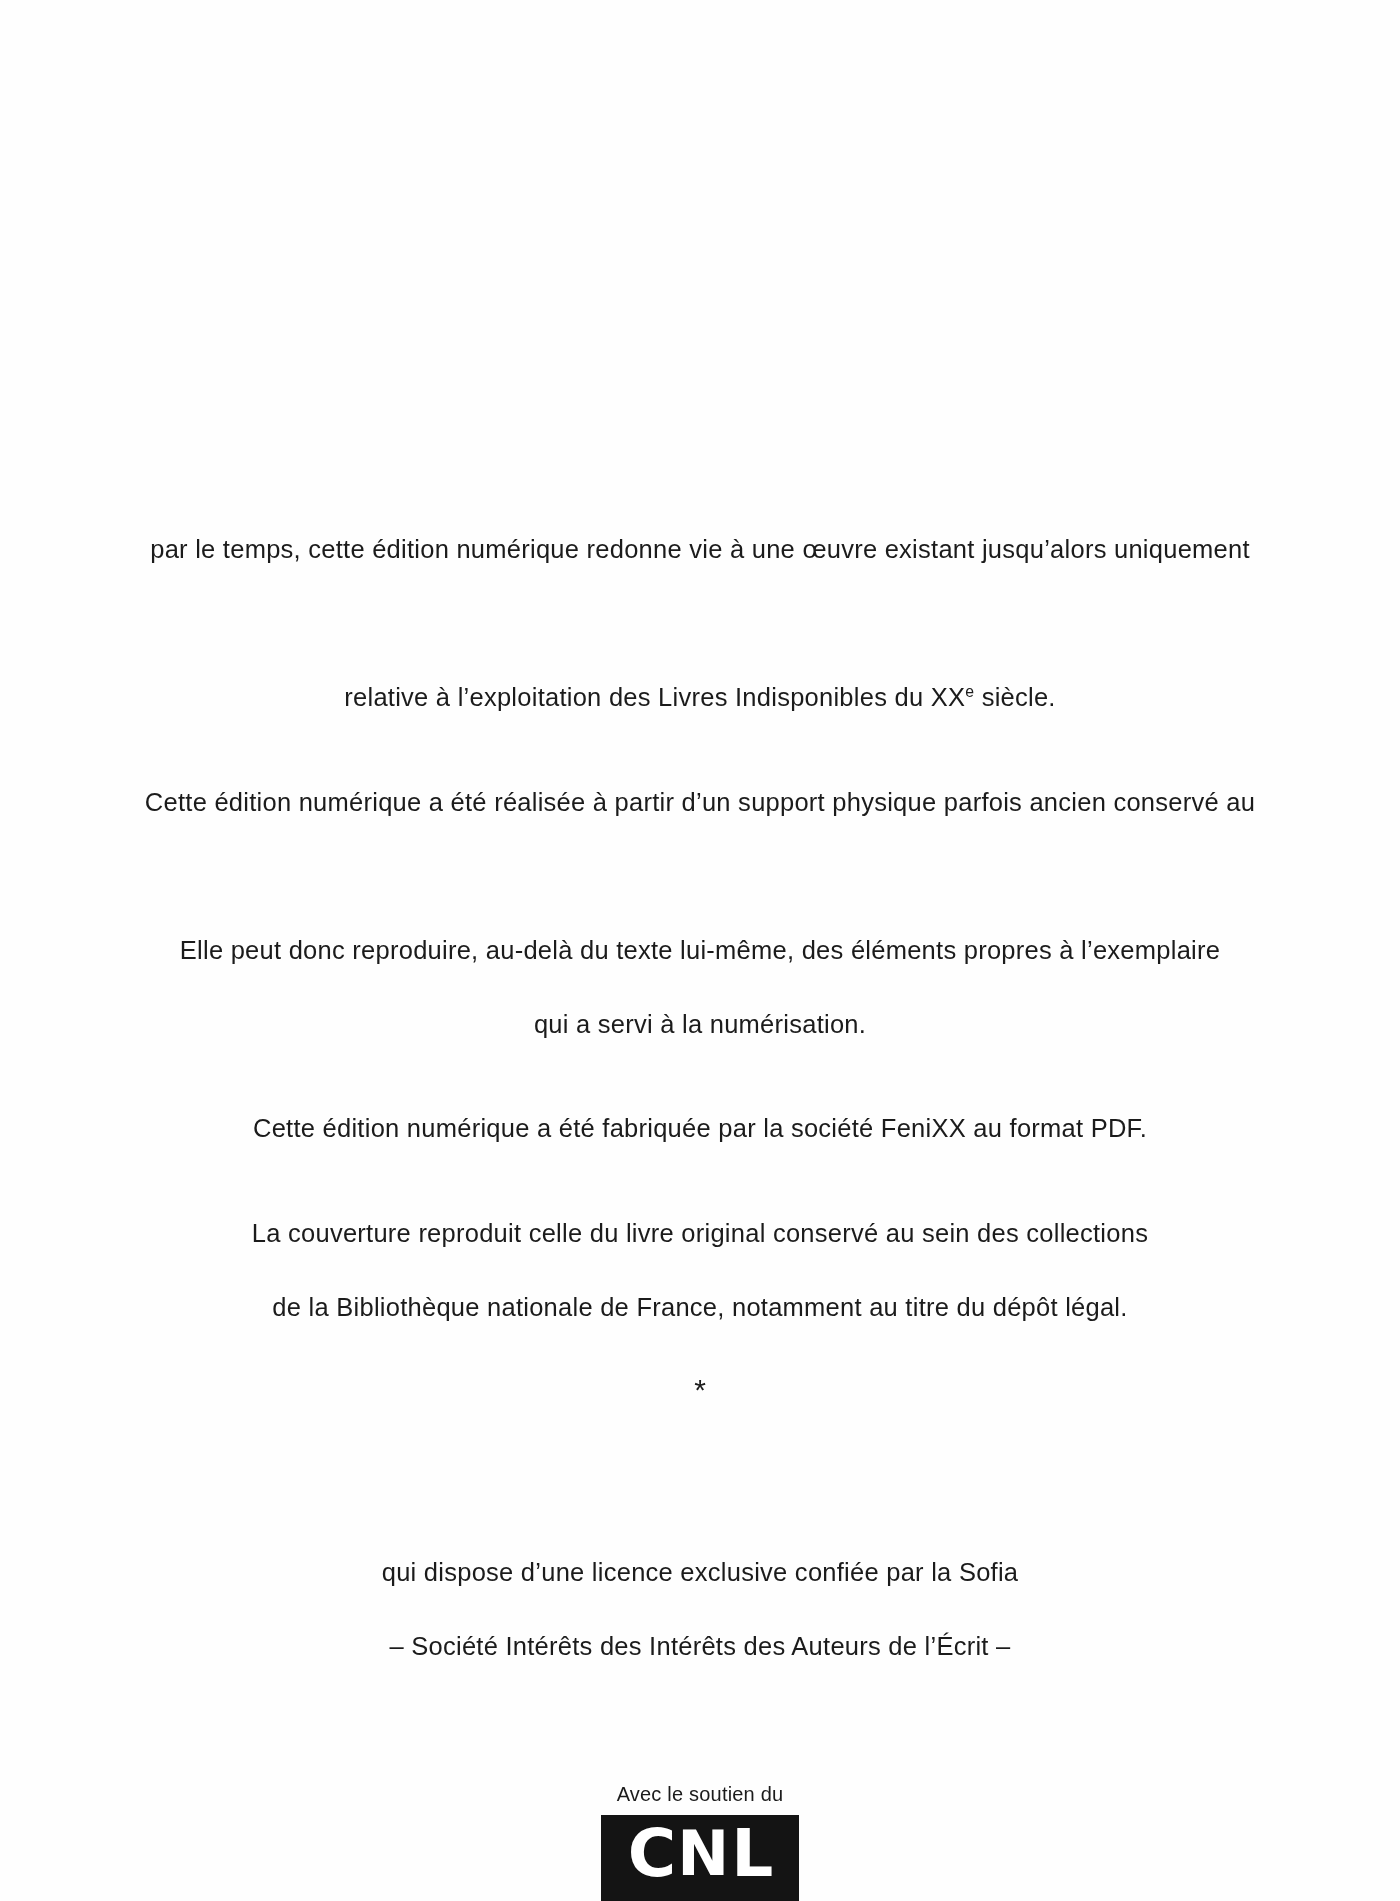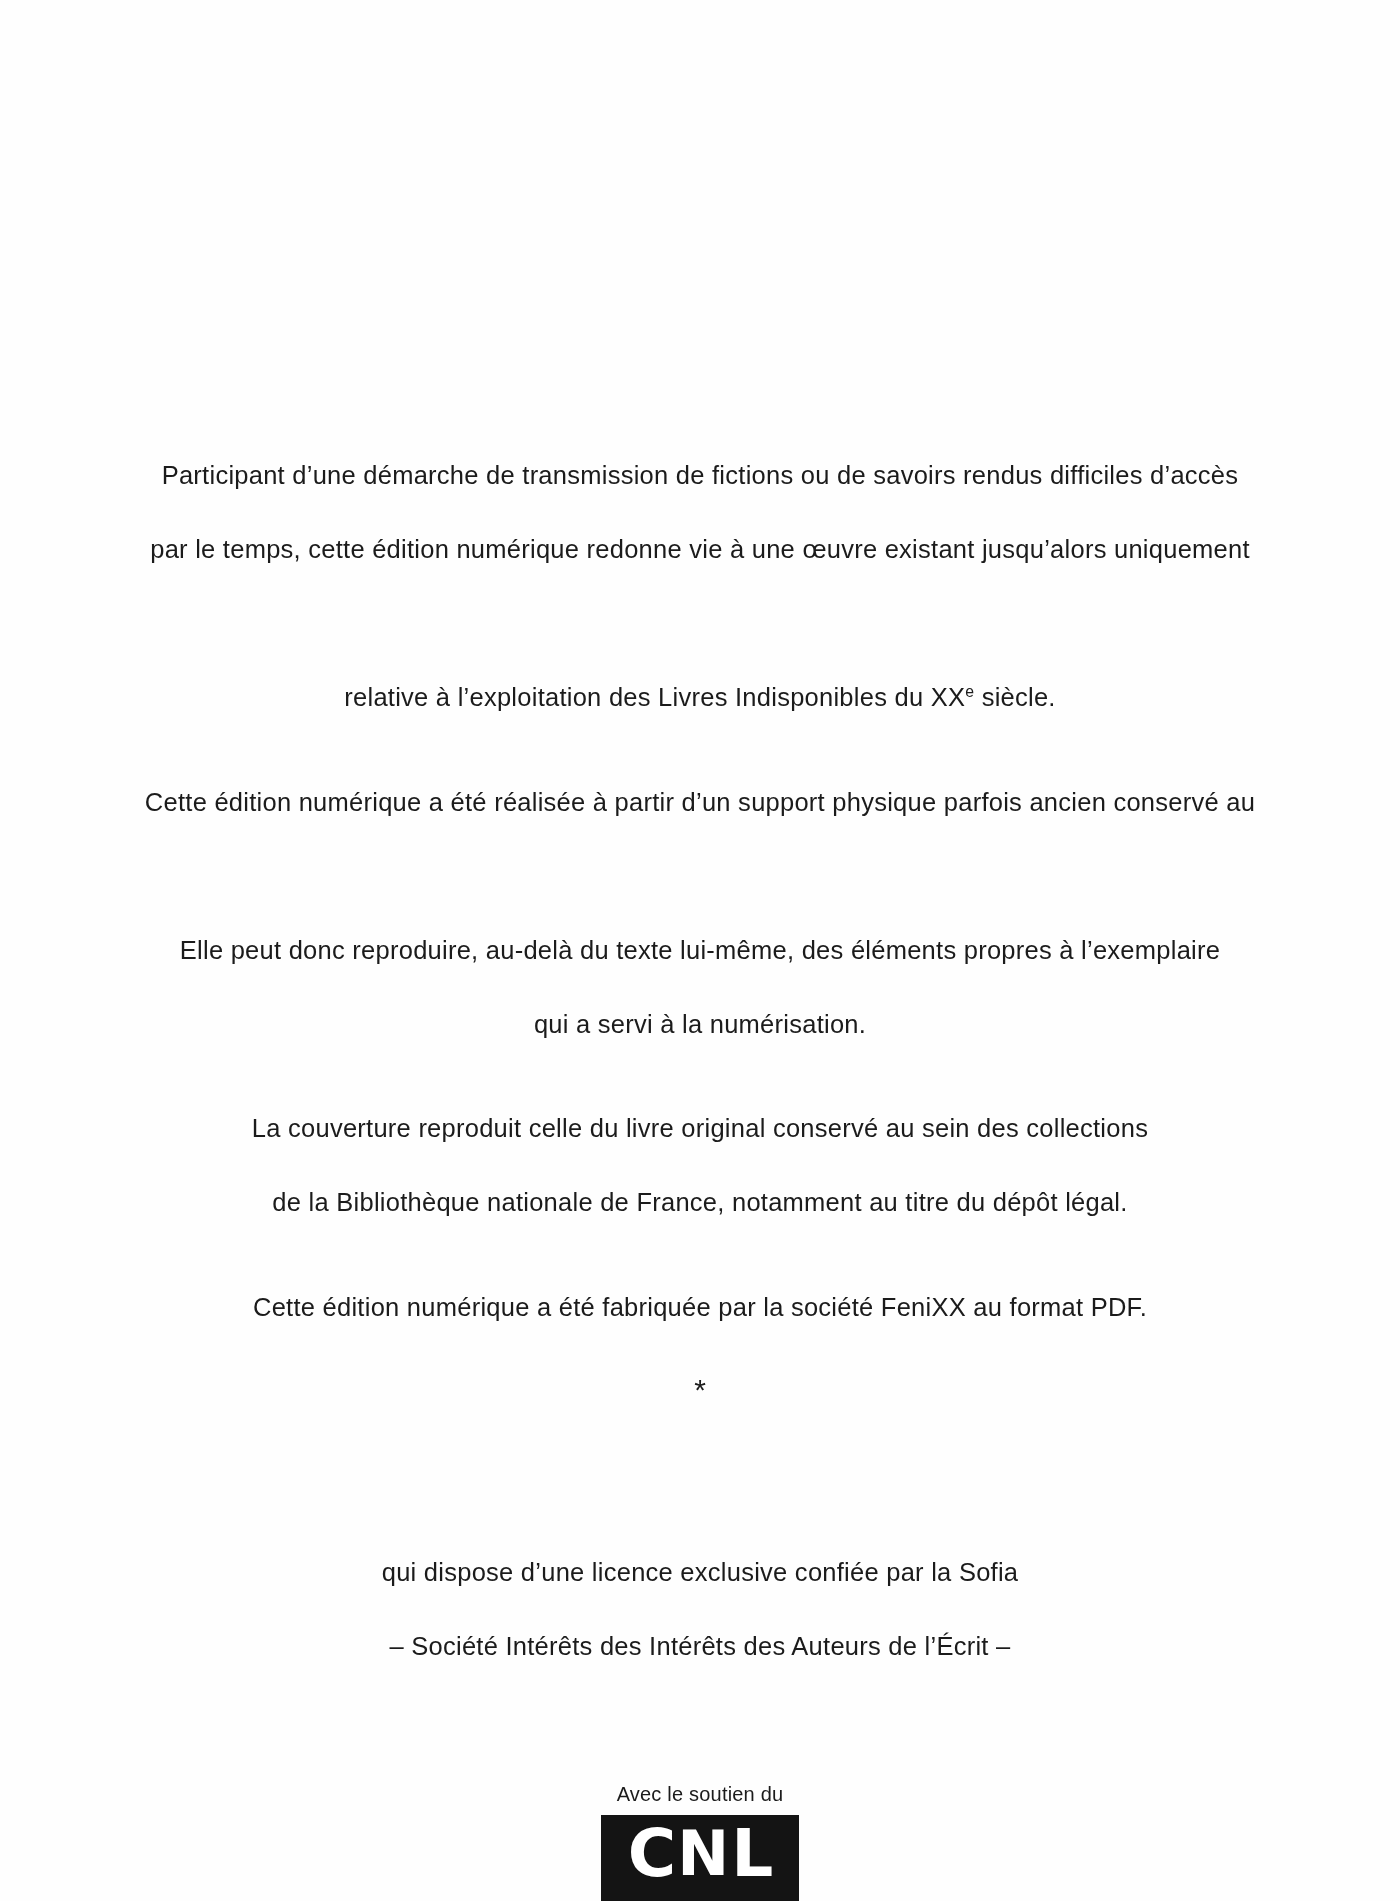--- a/index.html
+++ b/index.html
@@ -94,40 +94,40 @@
     line-height: 0;
   }
 </style>
 </head>
 <body>
 
 <div class="page">
   <div class="content">
 
     <p class="para">
-      <span>Participant d’une démarche de transmission de fictions ou de savoirs rendus difficiles d’accès</span><br>
+      <br>
       <span>par le temps, cette édition numérique redonne vie à une œuvre existant jusqu’alors uniquement</span><br>
       <br>
       <span>relative à l’exploitation des Livres Indisponibles du XX<sup>e</sup> siècle.</span>
     </p>
 
     <p class="para">
       <span>Cette édition numérique a été réalisée à partir d’un support physique parfois ancien conservé au</span><br>
       <br>
       <span>Elle peut donc reproduire, au-delà du texte lui-même, des éléments propres à l’exemplaire</span><br>
       <span>qui a servi à la numérisation.</span>
     </p>
 
     <p class="para">
-      <span>La couverture reproduit celle du livre original conservé au sein des collections</span><br>
-      <span>de la Bibliothèque nationale de France, notamment au titre du dépôt légal.</span>
+      <span>Cette édition numérique a été fabriquée par la société FeniXX au format PDF.</span>
     </p>
 
     <p class="para">
-      <span>Cette édition numérique a été fabriquée par la société FeniXX au format PDF.</span>
+      <span>La couverture reproduit celle du livre original conservé au sein des collections</span><br>
+      <span>de la Bibliothèque nationale de France, notamment au titre du dépôt légal.</span>
     </p>
 
     <div class="star">*</div>
 
     <p class="para">
       <br>
       <span>qui dispose d’une licence exclusive confiée par la Sofia</span><br>
       <span>– Société Intérêts des Intérêts des Auteurs de l’Écrit –</span><br>
     </p>
 

